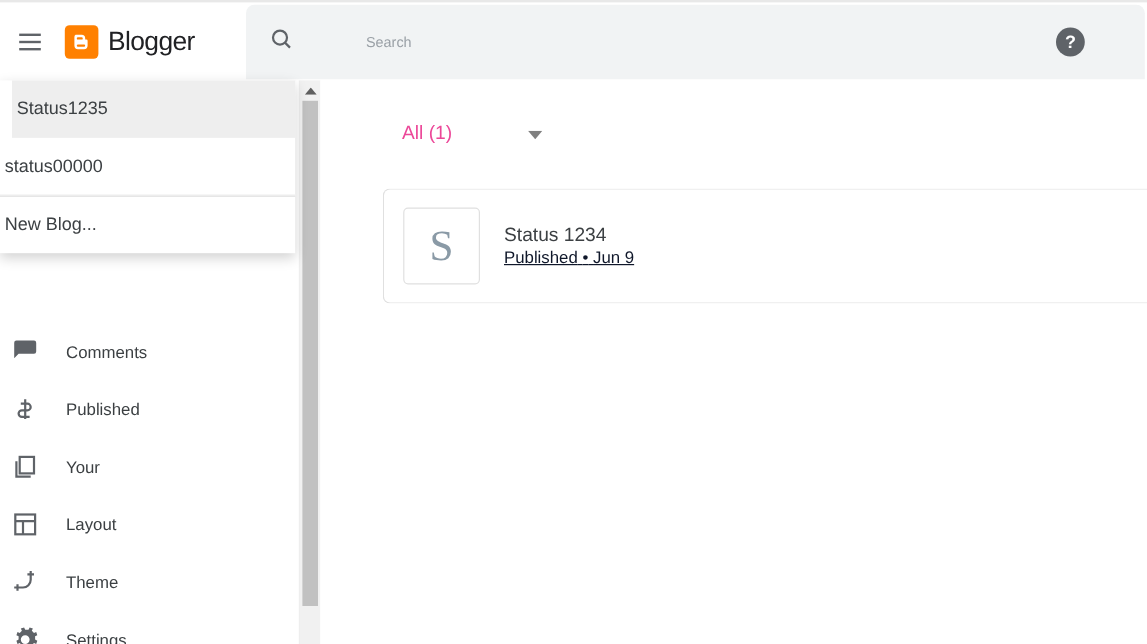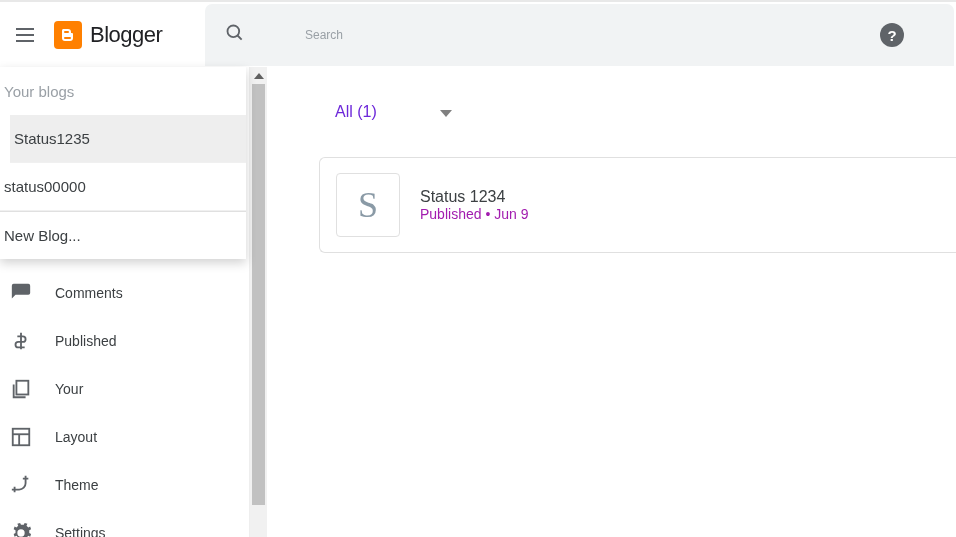--- a/index.html
+++ b/index.html
@@ -125,21 +125,21 @@
       position: absolute;
       left: 267px; right: 0; top: 67px; bottom: 0;
       background: #fff;
     }
     
     .filter-row {
       height: 90px;
       display: flex; align-items: center;
       padding-left: 68px;
     }
-    .filter-label { font-size: 16px; color: #6d28d9; margin-right: 63px; }
+    .filter-label { font-size: 16px; color: #ec4899; margin-right: 63px; }
     .filter-arrow { color: #808080; cursor: pointer; }
     
     .post-card {
       margin-left: 52px;
       border: 1px solid #e0e0e0;
       border-right: none;
       border-radius: 6px 0 0 6px;
       height: 96px;
       display: flex; align-items: center;
       padding-left: 16px;
@@ -150,21 +150,21 @@
       border: 1px solid #e0e0e0;
       border-radius: 4px;
       display: flex; align-items: center; justify-content: center;
       font-family: 'Times New Roman', serif;
       font-size: 36px; color: #8a9aa6;
       margin-right: 20px;
     }
     
     .post-meta { display: flex; flex-direction: column; }
     .post-title { font-size: 16px; color: #3c4043; }
-    .post-sub { font-size: 14px; color: #a21caf; }
+    .post-sub { font-size: 14px; color: #0f172a; text-decoration: underline; }
   </style>
 </head>
 <body>
 
 <div class="header">
   <div class="menu-btn">
     <span></span>
       <span></span>
       <span></span>
   </div>
@@ -244,21 +244,20 @@
 <div class="scrollbar">
   <div class="scroll-arrow">
     <svg width="10" height="6" viewBox="0 0 10 6">
         <path d="M0 6l5-6 5 6z"></path>
       </svg>
   </div>
   <div class="scroll-thumb"></div>
 </div>
 
 <div class="dropdown">
-  <div class="dd-header">Your blogs</div>
   <div class="dd-item selected">
     <span>Status1235</span>
   </div>
   <div class="dd-item">
     <span>status00000</span>
   </div>
   <div class="dd-item new-blog">
     <span>New Blog...</span>
   </div>
 </div>

